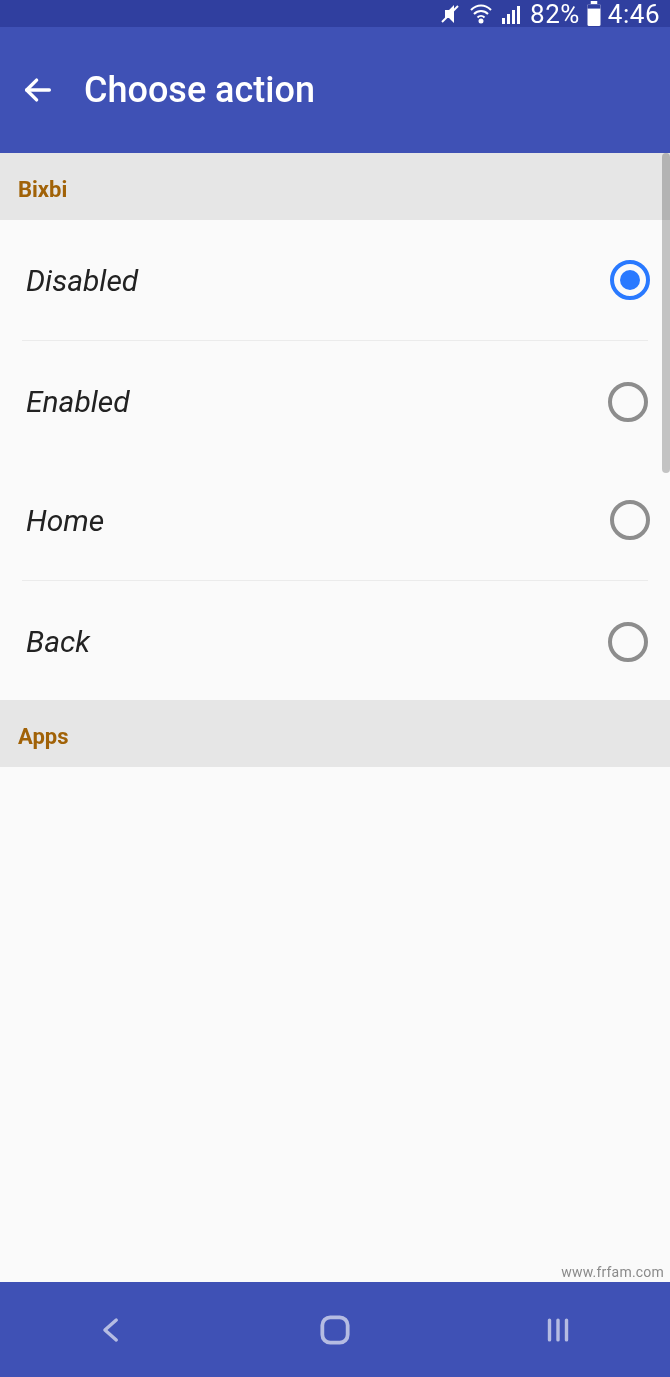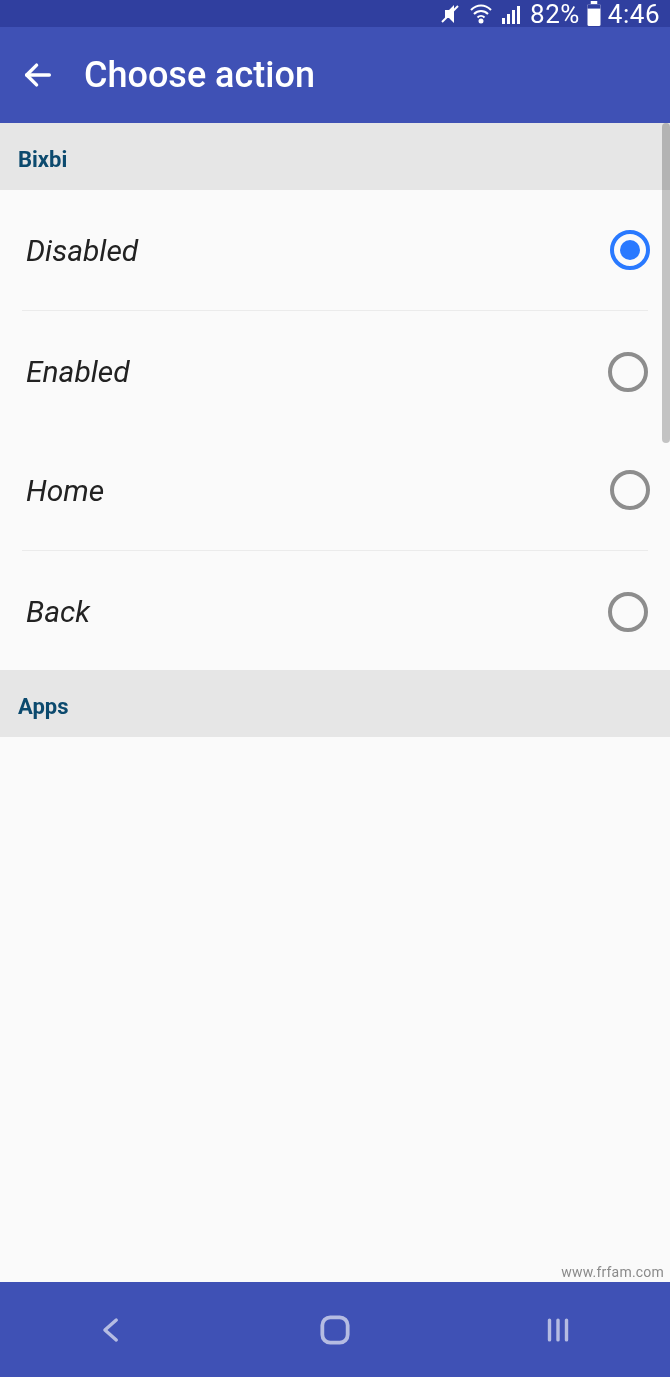--- a/index.html
+++ b/index.html
@@ -1,23 +1,23 @@
 <!DOCTYPE html>
 <html><head>
 <meta charset="utf-8">
 <style>
   * { box-sizing: border-box; margin: 0; padding: 0; }
   html, body { width: 670px; height: 1377px; font-family: Roboto, "Helvetica Neue", Arial, sans-serif; background: #fafafa; overflow: hidden; position: relative; }
   .status-bar { height: 27px; background: #303f9f; color: #fff; display: flex; align-items: center; justify-content: flex-end; padding: 0 10px; font-size: 26px; gap: 6px; letter-spacing: 0.5px; }
   .status-bar .icon-slot { display: inline-flex; align-items: center; }
-  .app-bar { height: 96px; background: #3f51b5; color: #fff; display: flex; align-items: center; gap: 28px; padding: 0 20px; }
+  .app-bar { height: 126px; background: #3f51b5; color: #fff; display: flex; align-items: center; gap: 28px; padding: 0 20px; }
   .app-bar .title { font-size: 36px; font-weight: 500; }
   .back-arrow { width: 36px; height: 36px; display:inline-flex; align-items:center; justify-content:center; }
   .content { height: calc(1377px - 44px - 102px - 95px); overflow: hidden; position: relative; }
-  .section-header { background: #e6e6e6; color: #0c4a6e; font-weight: 700; font-size: 22px; padding: 24px 18px 18px 18px; }
+  .section-header { background: #e6e6e6; color: #a16207; font-weight: 700; font-size: 22px; padding: 24px 18px 18px 18px; }
   .section-body { background: #fafafa; }
   .row { display: flex; align-items: center; justify-content: space-between; padding: 0 20px 0 26px; height: 120px; }
   .row + .row { border-top: 1px solid rgba(0,0,0,0.06); margin: 0 22px; padding: 2px 0px 0 4px; }
   .row .label { font-size: 30px; color: #222; font-style: italic; }
   .radio { width: 40px; height: 40px; border-radius: 50%; border: 4px solid #8d8d8d; flex: 0 0 auto; position: relative; }
   .radio.selected { border-color: #2979ff; }
   .radio.selected::after { content: ""; position: absolute; inset: 6px; border-radius: 50%; background: #2979ff; }
   .scroll-hint { position: absolute; top: 0; right: 0; width: 8px; height: 320px; background: rgba(0,0,0,0.22); border-radius: 4px; }
   .nav-bar { position: absolute; left: 0; right: 0; bottom: 0; height: 95px; background: #3f51b5; display: flex; align-items: center; justify-content: space-around; }
   .nav-btn { width: 60px; height: 60px; display: flex; align-items: center; justify-content: center; opacity: 0.7; color:#fff;}

